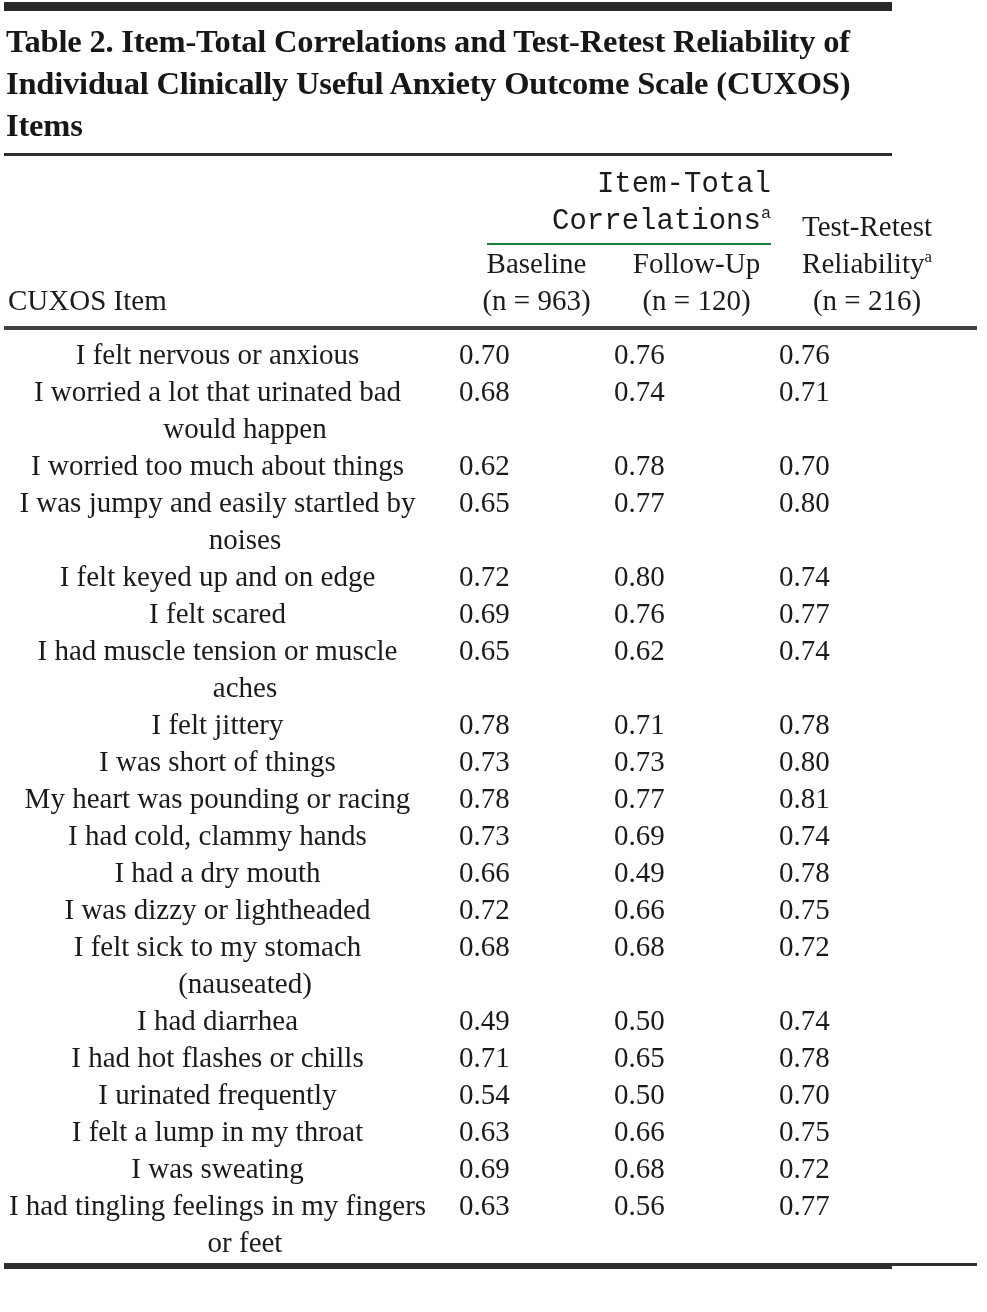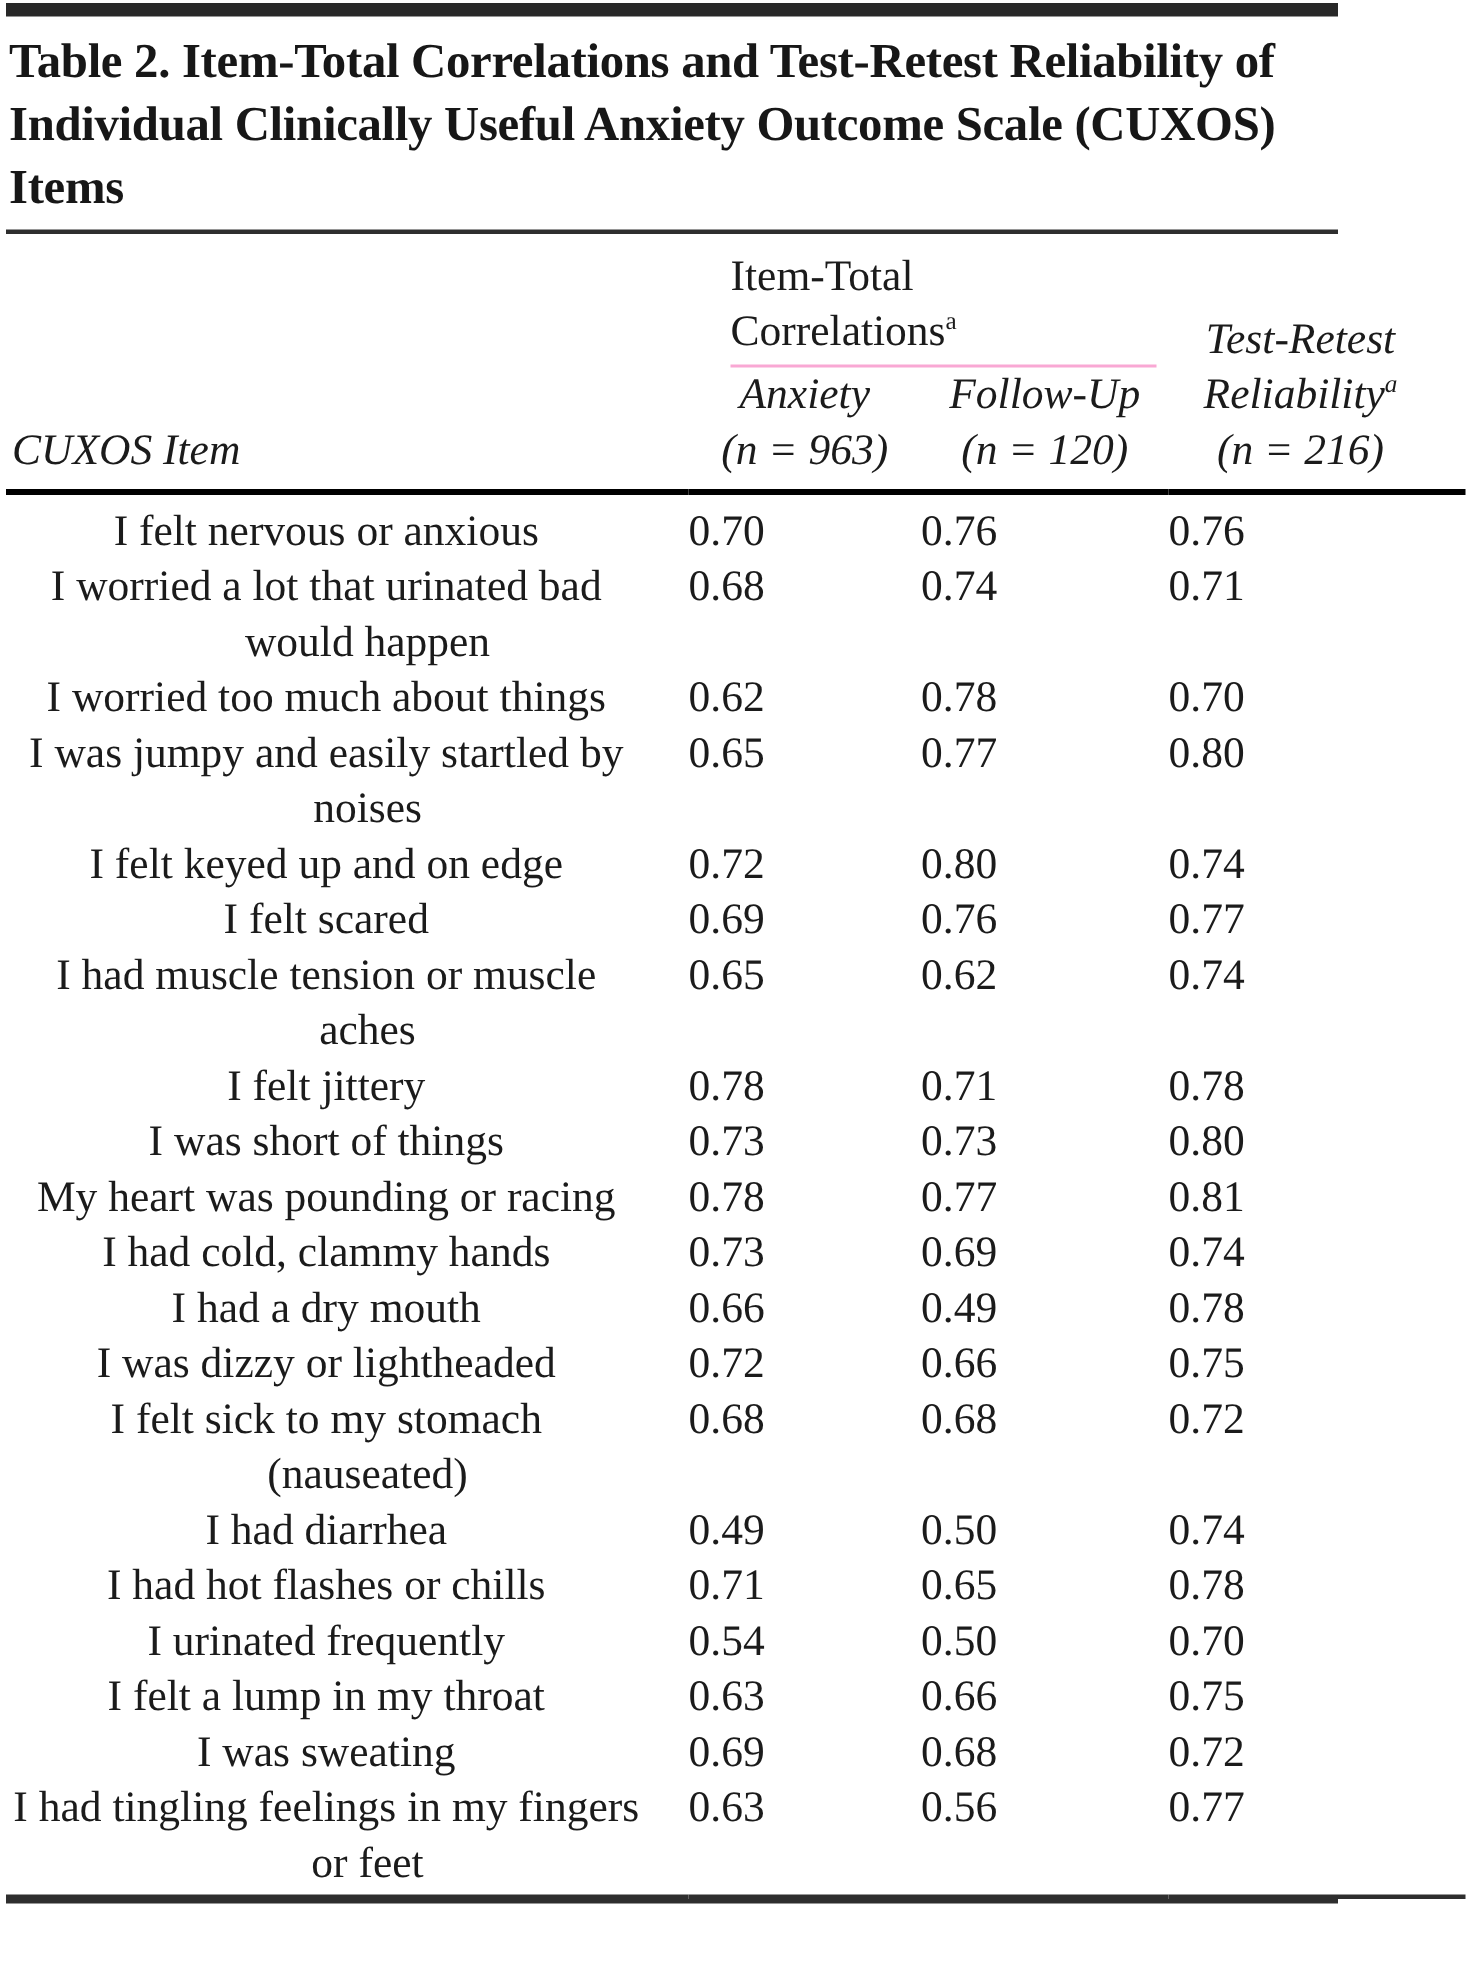--- a/index.html
+++ b/index.html
@@ -51,39 +51,40 @@
   th { font-weight: normal; padding: 0; }
 
   th.item-head {
     vertical-align: bottom;
     text-align: left;
     padding: 0 0 7px 4px;
     line-height: 37px;
   }
   th.group-head { vertical-align: top; padding-top: 10px; }
   .group-title {
-    text-align: left;
+    text-align: right;
     line-height: 37px;
     margin: 0 8px 0 28px;
     padding-bottom: 3px;
-    border-bottom: 2px solid #f9a8d4;
+    border-bottom: 2px solid #15803d;
+    font-family: Liberation Mono, monospace;
   }
   th.sub-head {
     vertical-align: bottom;
     text-align: center;
     line-height: 37px;
     padding-bottom: 7px;
   }
   th.retest-head {
     vertical-align: bottom;
     text-align: center;
     line-height: 37px;
     padding: 0 22px 7px 0;
   }
-  .hdr-bottom { border-bottom: 4px solid #000000; font-style: italic; }
+  .hdr-bottom { border-bottom: 4px solid #404040; }
 
   sup.fn {
     font-size: 0.58em;
     vertical-align: super;
     line-height: 0;
   }
 
   tbody td {
     vertical-align: top;
     line-height: 37px;
@@ -138,21 +139,21 @@
           </div>
         </th>
         <th class="retest-head hdr-bottom" rowspan="2">
           <div>Test-Retest</div>
           <div><span>Reliability</span><sup class="fn">a</sup></div>
           <div>(n = 216)</div>
         </th>
       </tr>
       <tr>
         <th class="sub-head hdr-bottom">
-          <div>Anxiety</div>
+          <div>Baseline</div>
           <div>(n = 963)</div>
         </th>
         <th class="sub-head hdr-bottom">
           <div>Follow-Up</div>
           <div>(n = 120)</div>
         </th>
       </tr>
     </thead>
     <tbody>
     <tr>

